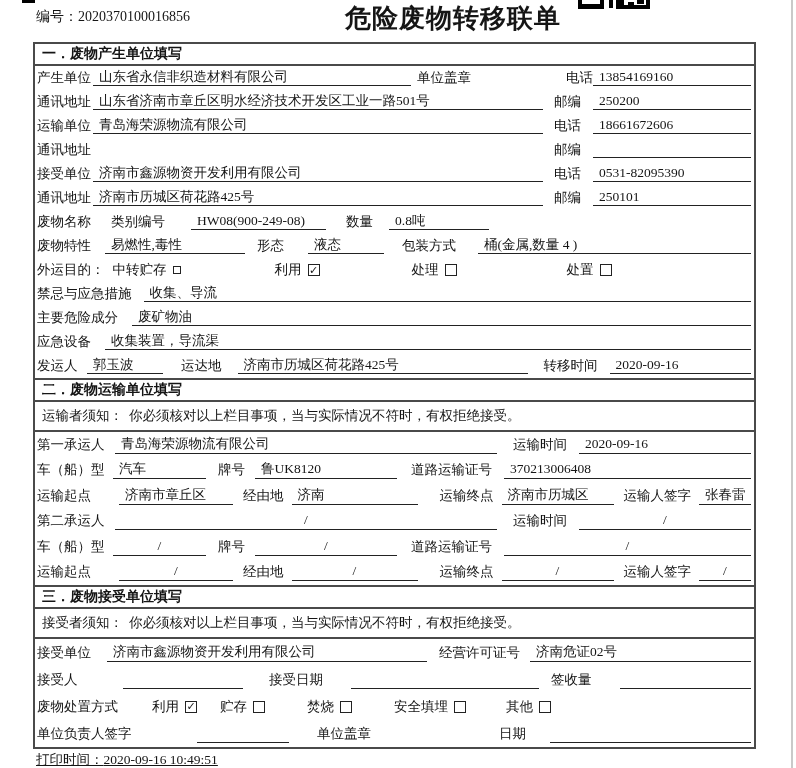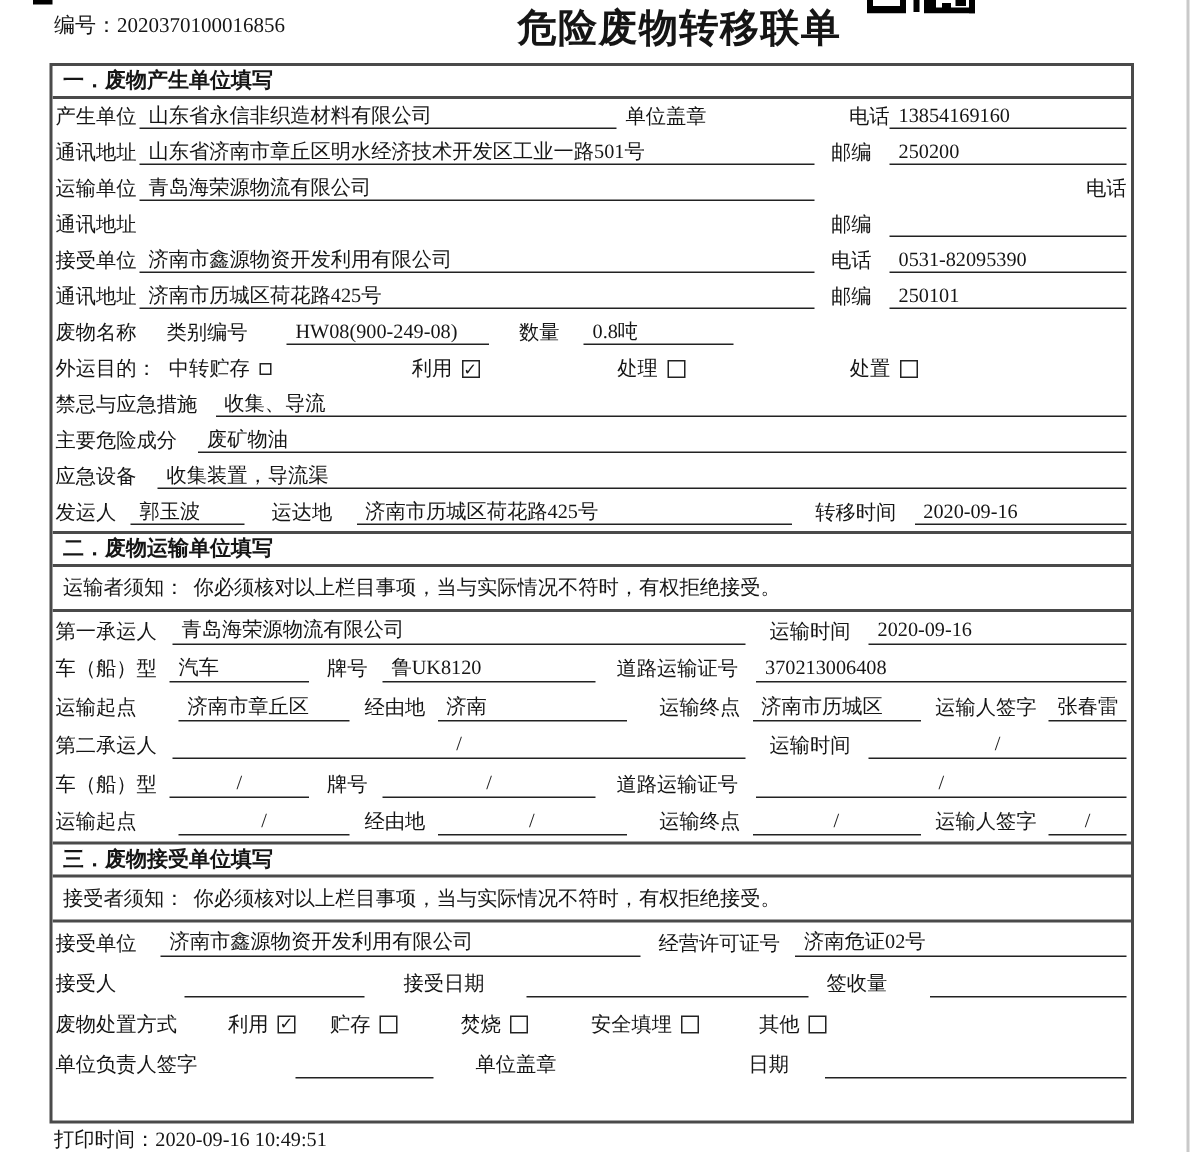--- a/index.html
+++ b/index.html
@@ -48,21 +48,21 @@
   .fx{flex:1 1 auto;}
   .ctr{justify-content:center;padding-left:0;}
   .opt{display:flex;align-items:center;flex:none;white-space:nowrap;}
   .cb{
     width:12px;height:12px;border:1.4px solid #222;margin-left:6px;
     display:flex;align-items:center;justify-content:center;
     font-size:11px;line-height:1;flex:none;align-self:center;box-sizing:border-box;
     font-family:"DejaVu Sans",sans-serif;
   }
   .cb-sm{width:8px;height:8px;border-width:1.2px;}
-  .print-line{position:absolute;left:36px;top:751px;font-size:13.5px;white-space:nowrap;}
+  .print-line{position:absolute;left:36px;top:751px;font-size:13.5px;white-space:nowrap;text-decoration:underline;}
 </style>
 </head>
 <body>
 
 <div class="page">
 
   <div class="sliver"></div>
   <div class="edge-line"></div>
 
   <div class="docnum">
@@ -98,20 +98,21 @@
       <span class="lbl" style="width:56px">通讯地址</span>
       <span class="ul" style="width:450px">山东省济南市章丘区明水经济技术开发区工业一路501号</span>
       <span class="lbl" style="margin-left:auto">邮编</span>
       <span class="ul" style="margin-left:12px;width:158px">250200</span>
     </div>
 
     <div class="row r1">
       <span class="lbl" style="width:56px">运输单位</span>
       <span class="ul" style="width:450px">青岛海荣源物流有限公司</span>
       <span class="lbl" style="margin-left:auto">电话</span>
+      <span class="ul" style="margin-left:12px;width:158px">18661672606</span>
     </div>
 
     <div class="row r1">
       <span class="lbl" style="width:56px">通讯地址</span>
       <span class="lbl" style="margin-left:auto">邮编</span>
       <span class="ul" style="margin-left:12px;width:158px"></span>
     </div>
 
     <div class="row r1">
       <span class="lbl" style="width:56px">接受单位</span>
@@ -128,20 +129,28 @@
     </div>
 
     <div class="row r1">
       <span class="lbl" style="width:56px">废物名称</span>
       <span class="lbl" style="margin-left:18px">类别编号</span>
       <span class="ul" style="margin-left:26px;width:135px">HW08(900-249-08)</span>
       <span class="lbl" style="margin-left:20px">数量</span>
       <span class="ul" style="margin-left:16px;width:100px">0.8吨</span>
     </div>
 
+    <div class="row r1">
+      <span class="lbl" style="width:56px">废物特性</span>
+      <span class="ul" style="margin-left:12px;width:140px">易燃性,毒性</span>
+      <span class="lbl" style="margin-left:12px">形态</span>
+      <span class="ul" style="margin-left:24px;width:76px">液态</span>
+      <span class="lbl" style="margin-left:18px">包装方式</span>
+      <span class="ul fx" style="margin-left:22px">桶(金属,数量  4 )</span>
+    </div>
 
     <div class="row r1">
       <span class="lbl">外运目的：</span>
       <span class="opt" style="margin-left:8px">
         <span>中转贮存</span>
         <span class="cb cb-sm"></span>
       </span>
       <span class="opt" style="margin-left:94px">
         <span>利用</span>
         <span class="cb">✓</span>

